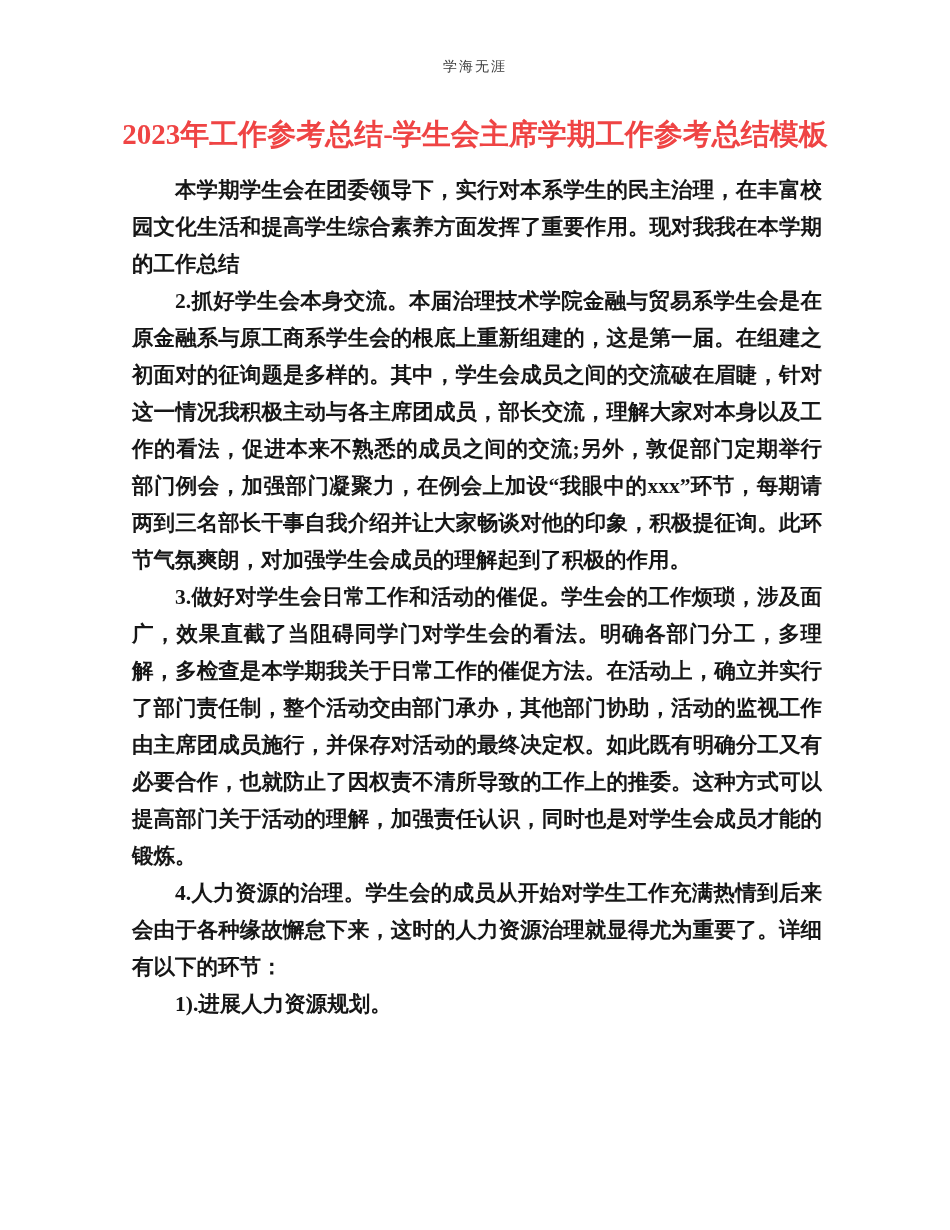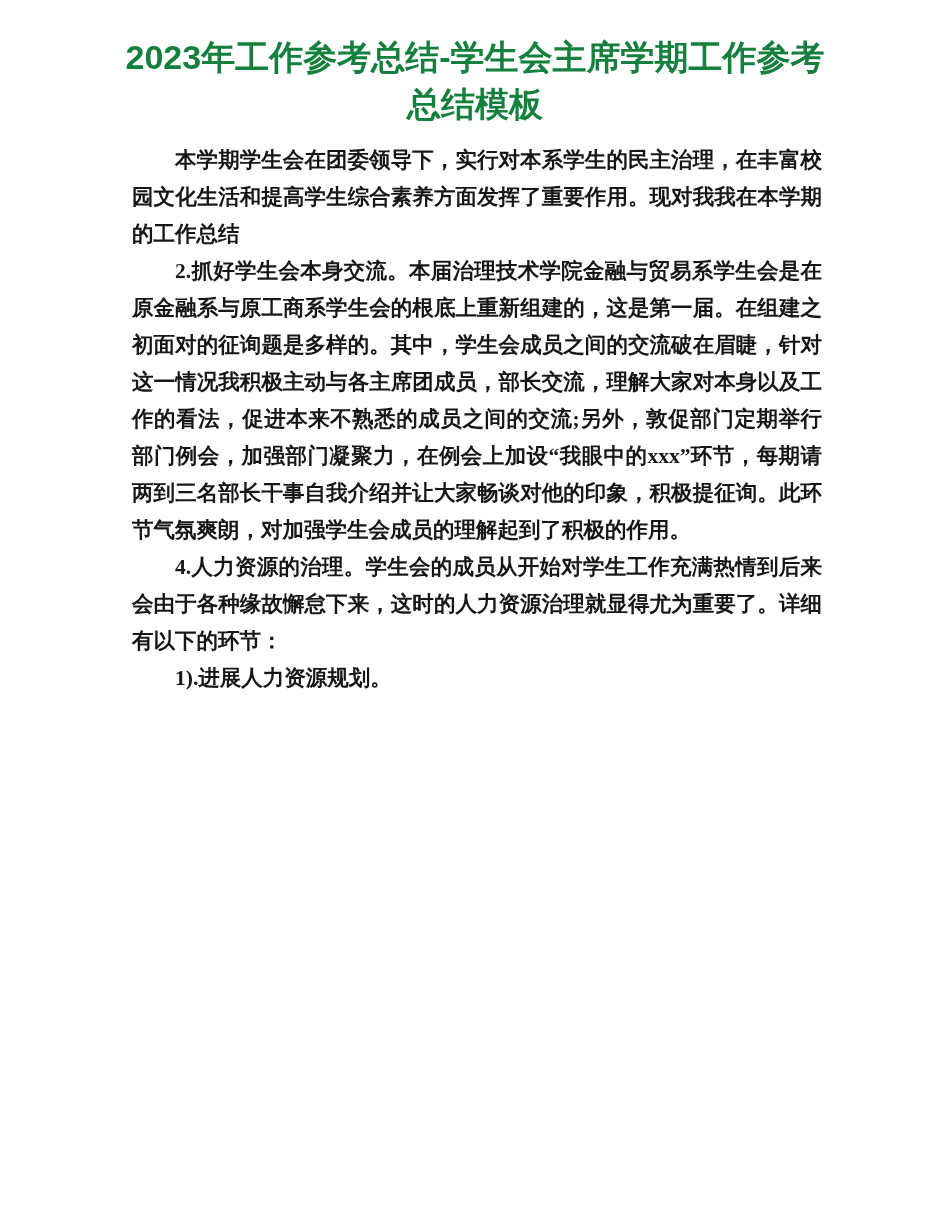--- a/index.html
+++ b/index.html
@@ -20,25 +20,25 @@
     text-align: center;
     font-size: 14px;
     line-height: 20px;
     letter-spacing: 2px;
     color: #3d3d3d;
   }
   .doc-title {
     margin: 34px auto 0;
     width: 730px;
     text-align: center;
-    font-family: Liberation Sans, sans-serif;
+    font-family: Liberation Serif, serif;
     font-weight: bold;
-    font-size: 34px;
+    font-size: 29px;
     line-height: 47px;
-    color: #15803d;
+    color: #ef4444;
   }
   .doc-body {
     margin: 14px 128px 0 132px;
     font-size: 21.5px;
     line-height: 37px;
     text-align: justify;
     color: #161616;
   }
   .doc-body p {
     margin: 0;
@@ -47,23 +47,25 @@
   .doc-body p.indent {
     text-indent: 2em;
     font-weight: bold;
   }
 </style>
 </head>
 <body>
 
 <div class="page">
 
+  <div class="doc-header">学海无涯</div>
 
   <h1 class="doc-title">2023年工作参考总结-学生会主席学期工作参考总结模板</h1>
 
   <div class="doc-body">
     <p class="indent">本学期学生会在团委领导下，实行对本系学生的民主治理，在丰富校园文化生活和提高学生综合素养方面发挥了重要作用。现对我我在本学期的工作总结</p>
     <p class="indent">2.抓好学生会本身交流。本届治理技术学院金融与贸易系学生会是在原金融系与原工商系学生会的根底上重新组建的，这是第一届。在组建之初面对的征询题是多样的。其中，学生会成员之间的交流破在眉睫，针对这一情况我积极主动与各主席团成员，部长交流，理解大家对本身以及工作的看法，促进本来不熟悉的成员之间的交流;另外，敦促部门定期举行部门例会，加强部门凝聚力，在例会上加设“我眼中的xxx”环节，每期请两到三名部长干事自我介绍并让大家畅谈对他的印象，积极提征询。此环节气氛爽朗，对加强学生会成员的理解起到了积极的作用。</p>
+    <p class="indent">3.做好对学生会日常工作和活动的催促。学生会的工作烦琐，涉及面广，效果直截了当阻碍同学门对学生会的看法。明确各部门分工，多理解，多检查是本学期我关于日常工作的催促方法。在活动上，确立并实行了部门责任制，整个活动交由部门承办，其他部门协助，活动的监视工作由主席团成员施行，并保存对活动的最终决定权。如此既有明确分工又有必要合作，也就防止了因权责不清所导致的工作上的推委。这种方式可以提高部门关于活动的理解，加强责任认识，同时也是对学生会成员才能的锻炼。</p>
     <p class="indent">4.人力资源的治理。学生会的成员从开始对学生工作充满热情到后来会由于各种缘故懈怠下来，这时的人力资源治理就显得尤为重要了。详细有以下的环节：</p>
     <p class="indent">1).进展人力资源规划。</p>
   </div>
 
 </div>
 
 </body></html>

